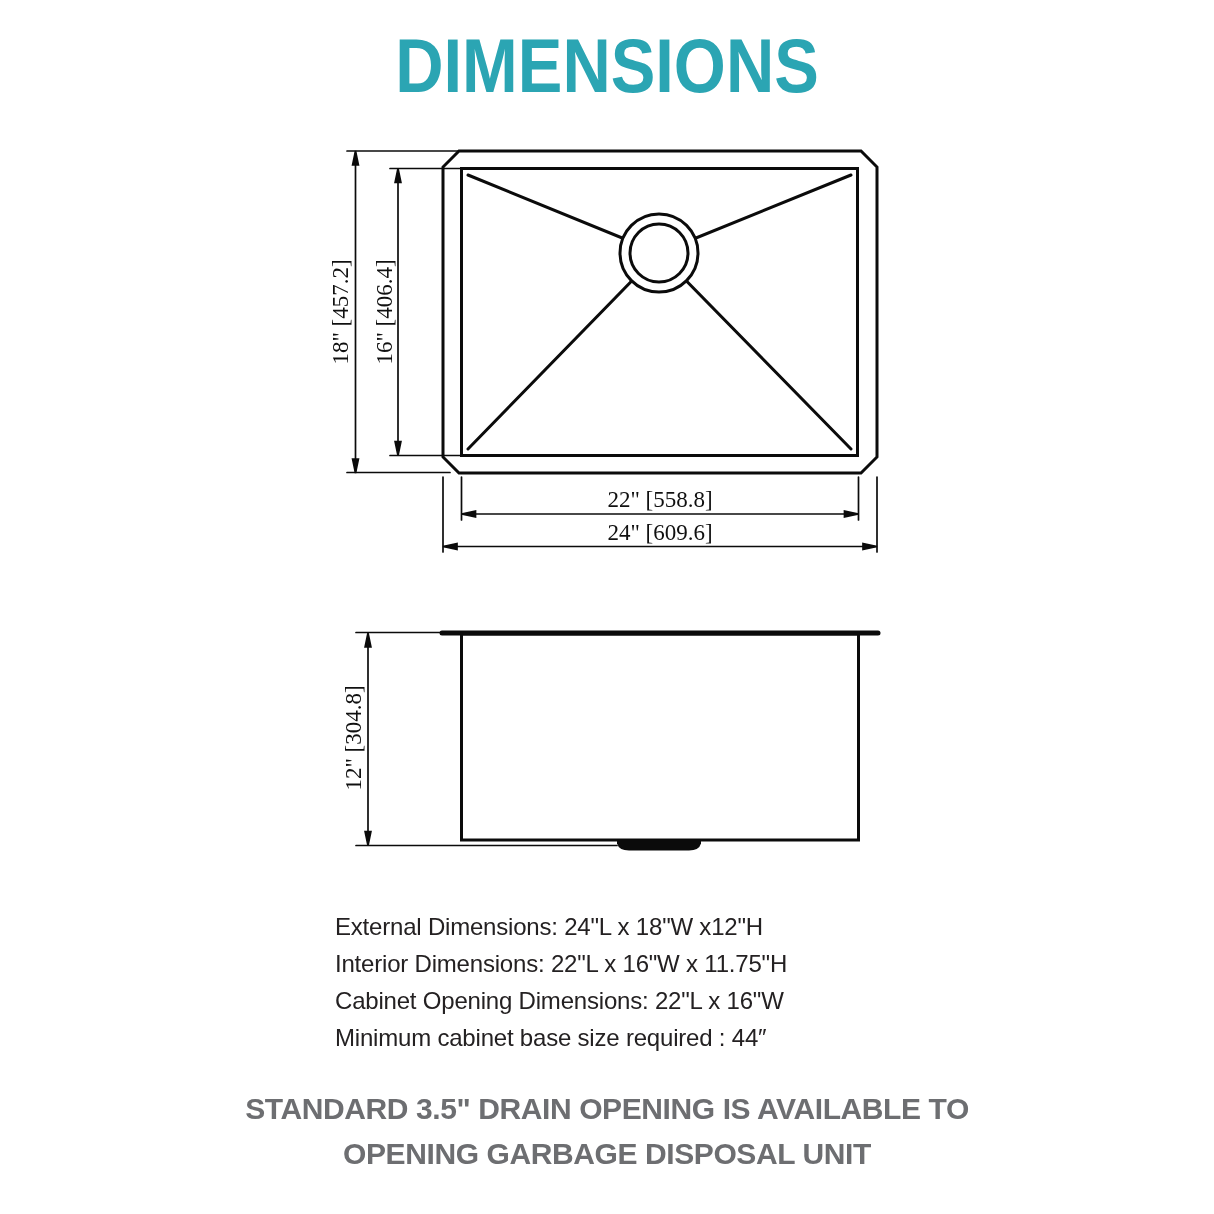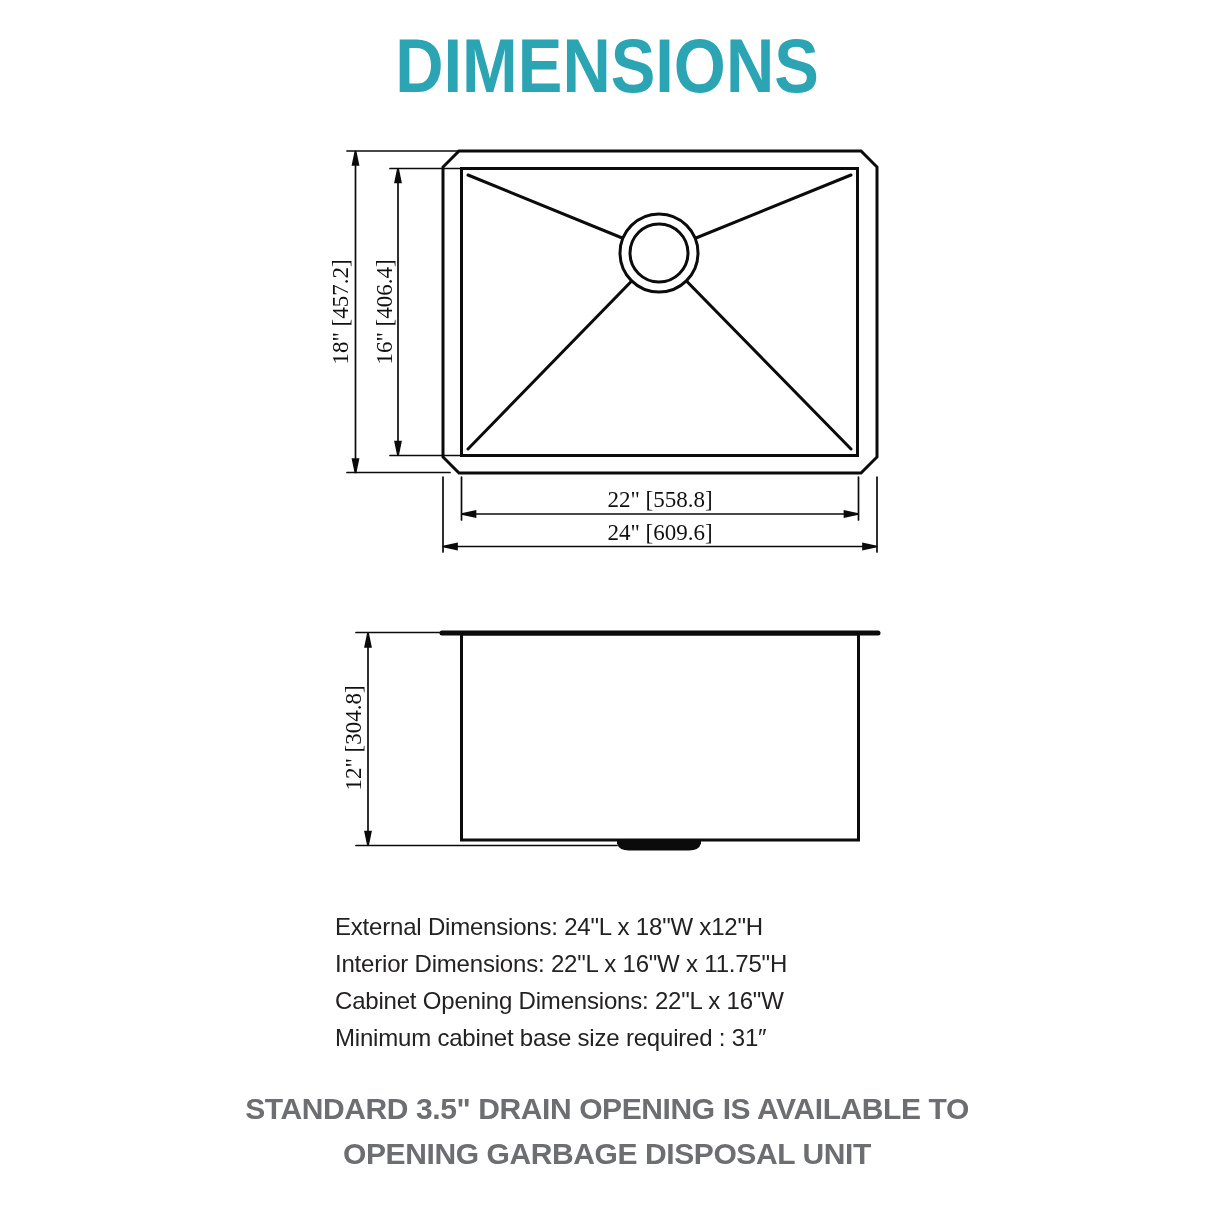--- a/index.html
+++ b/index.html
@@ -133,21 +133,21 @@
   <div class="dim-label v" style="left:341px; top:312px;">18" [457.2]</div>
   <div class="dim-label v" style="left:385px; top:312px;">16" [406.4]</div>
   <div class="dim-label h" style="left:660px; top:487px;">22" [558.8]</div>
   <div class="dim-label h" style="left:660px; top:520px;">24" [609.6]</div>
   <div class="dim-label v" style="left:354px; top:738px;">12" [304.8]</div>
 
   <div class="specs">
     <div>External Dimensions: 24"L x 18"W x12"H</div>
     <div>Interior Dimensions: 22"L x 16"W x 11.75"H</div>
     <div>Cabinet Opening Dimensions: 22"L x 16"W</div>
-    <div>Minimum cabinet base size required : 31″</div>
+    <div>Minimum cabinet base size required : 44″</div>
   </div>
 
   <div class="note">
     <div>STANDARD 3.5" DRAIN OPENING IS AVAILABLE TO</div>
     <div>OPENING GARBAGE DISPOSAL UNIT</div>
   </div>
 
 </div>
 
 </body></html>

